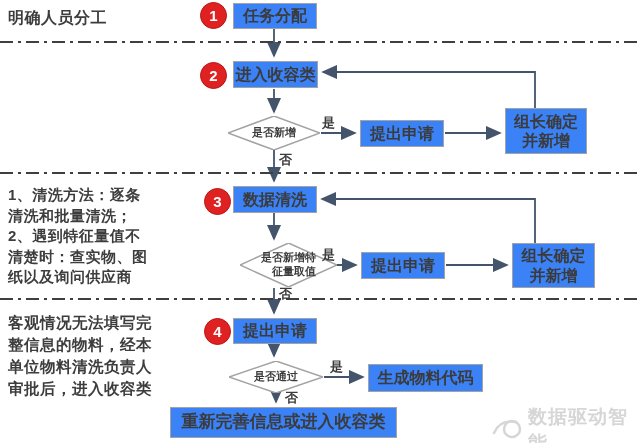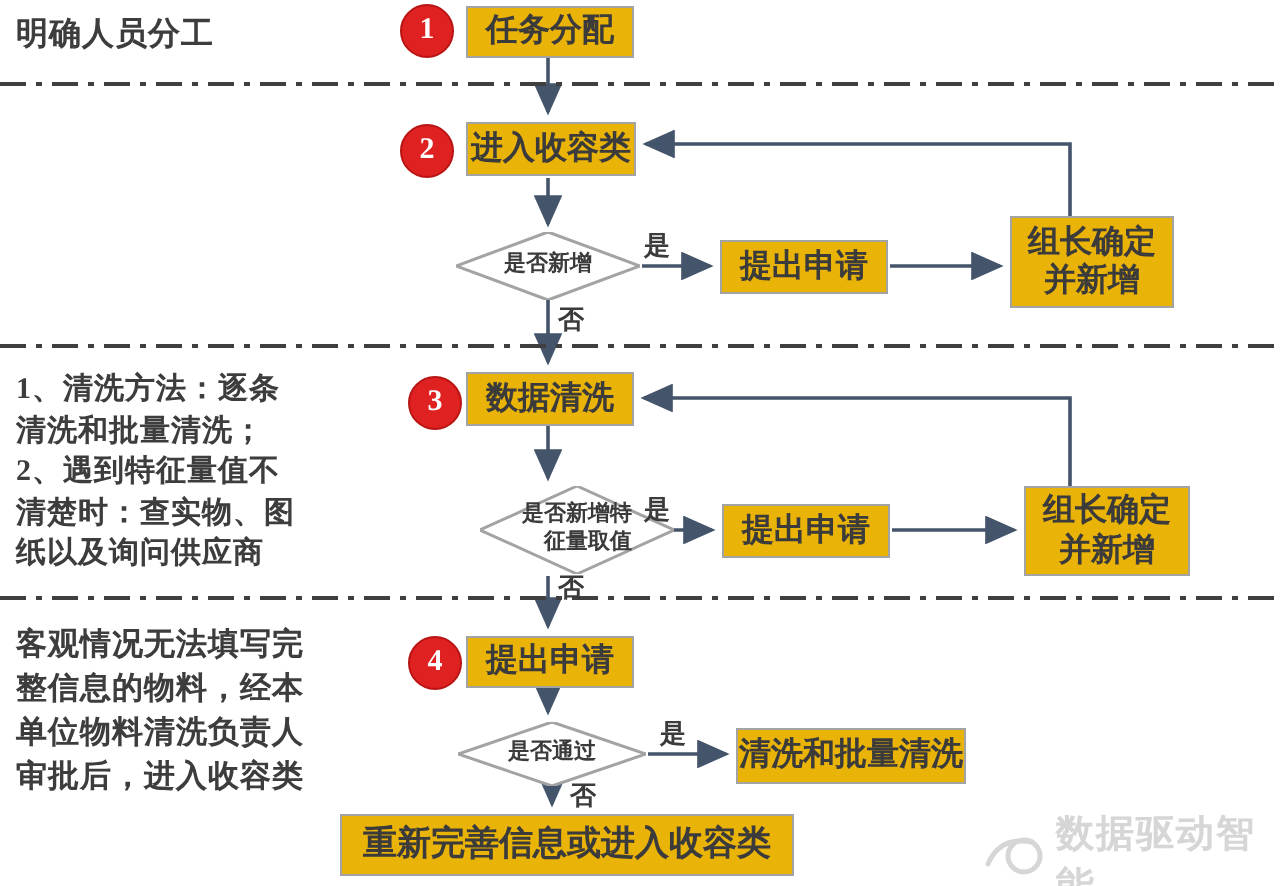--- a/index.html
+++ b/index.html
@@ -1,36 +1,36 @@
 <!DOCTYPE html>
 <html><head>
 <meta charset="utf-8">
 <style>
   html,body{margin:0;padding:0;background:#fff;}
   .canvas{
     position:relative;width:640px;height:443px;background:#ffffff;overflow:hidden;
-    font-family:Liberation Serif, serif;color:#3f3f3f;
+    font-family:Liberation Sans, sans-serif;color:#3f3f3f;
   }
   .connectors{position:absolute;left:0;top:0;width:640px;height:443px;pointer-events:none;}
   .sep{
     position:absolute;left:0;width:640px;height:2px;
     background-image:repeating-linear-gradient(90deg,#3f3f3f 0 13px,transparent 13px 18px,#3f3f3f 18px 21px,transparent 21px 26px);
   }
   .note{
     position:absolute;white-space:pre-line;font-weight:700;color:#3d3d3d;
     letter-spacing:0.5px;
   }
   .badge{
     position:absolute;width:27px;height:27px;border-radius:50%;
     background:#e02121;border:1px solid #b81414;box-sizing:border-box;
     display:flex;align-items:center;justify-content:center;
     color:#ffffff;font-size:15px;font-weight:700;
   }
   .pbox{
-    position:absolute;background:#eab308;border:1.5px solid #a3a3a3;box-sizing:border-box;
+    position:absolute;background:#3b82f6;border:1.5px solid #a3a3a3;box-sizing:border-box;
     display:flex;align-items:center;justify-content:center;text-align:center;
     font-weight:700;color:#3b3b3b;font-size:16px;line-height:1.2;white-space:pre-line;
   }
   .diamond{position:absolute;}
   .diamond svg{position:absolute;left:0;top:0;width:100%;height:100%;}
   .diamond span{
     position:absolute;left:0;top:0;width:100%;height:100%;
     display:flex;align-items:center;justify-content:center;text-align:right;
     font-size:11px;font-weight:700;color:#3b3b3b;line-height:1.25;white-space:pre-line;
   }
@@ -116,21 +116,21 @@
   <div class="badge" style="left:204px;top:318px">4</div>
   <div class="pbox" style="left:233px;top:318px;width:84px;height:26px">提出申请</div>
   <div class="diamond" style="left:229px;top:361px;width:94px;height:32px">
     <svg viewBox="0 0 100 100" preserveAspectRatio="none">
       <polygon points="50,0 100,50 50,100 0,50" fill="#ffffff" stroke="#a3a3a3" vector-effect="non-scaling-stroke" stroke-width="1.5"></polygon>
     </svg>
     <span>是否通过</span>
   </div>
   <span class="branch-label" style="left:330px;top:358px">是</span>
   <span class="branch-label" style="left:285px;top:389px">否</span>
-  <div class="pbox" style="left:368px;top:364px;width:115px;height:28px">清洗和批量清洗</div>
+  <div class="pbox" style="left:368px;top:364px;width:115px;height:28px">生成物料代码</div>
   <div class="pbox" style="left:170px;top:407px;width:227px;height:31px;font-size:17px">重新完善信息或进入收容类</div>
 
   <div class="watermark" style="left:492px;top:404px">
     <span>
       <svg width="32" height="25" viewBox="0 0 32 25">
         <circle cx="20" cy="13" r="8" fill="none" stroke="#d6d6d6" stroke-width="2.5"></circle>
         <path d="M2,17 Q8,3 24,6" fill="none" stroke="#d6d6d6" stroke-width="2.5" stroke-linecap="round"></path>
       </svg>
     </span>
     <span class="wm-text">数据驱动智能</span>

